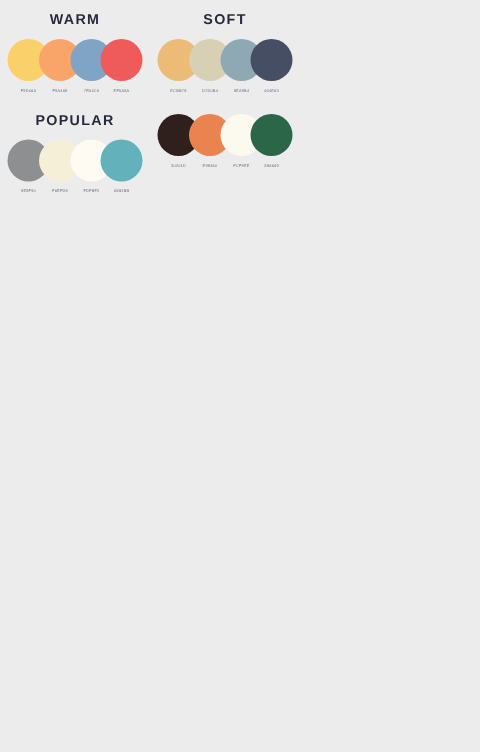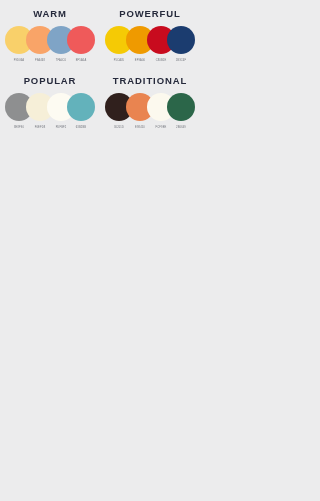--- a/index.html
+++ b/index.html
@@ -81,51 +81,50 @@
         <div class="dot i3" style="background: rgb(239, 90, 90);"></div>
       </div>
       <div class="codes">
         <div class="code c0">F9D06A</div>
         <div class="code c1">F9A468</div>
         <div class="code c2">7FA4C6</div>
         <div class="code c3">EF5A5A</div>
       </div>
     </div>
     <div class="palette">
-      <div class="p-title">POWERFUL</div>
+      <div class="p-title">SOFT</div>
       <div class="swatches">
-        <div class="dot i0" style="background: rgb(245, 202, 5);"></div>
-        <div class="dot i1" style="background: rgb(239, 154, 0);"></div>
-        <div class="dot i2" style="background: rgb(200, 11, 30);"></div>
-        <div class="dot i3" style="background: rgb(27, 60, 111);"></div>
+        <div class="dot i0" style="background: rgb(236, 187, 120);"></div>
+        <div class="dot i1" style="background: rgb(215, 208, 180);"></div>
+        <div class="dot i2" style="background: rgb(142, 169, 180);"></div>
+        <div class="dot i3" style="background: rgb(70, 78, 99);"></div>
       </div>
       <div class="codes">
-        <div class="code c0">F5CA05</div>
-        <div class="code c1">EF9A00</div>
-        <div class="code c2">C80B1E</div>
-        <div class="code c3">1B3C6F</div>
+        <div class="code c0">ECBB78</div>
+        <div class="code c1">D7D0B4</div>
+        <div class="code c2">8EA9B4</div>
+        <div class="code c3">464E63</div>
       </div>
     </div>
     <div class="palette">
       <div class="p-title">POPULAR</div>
       <div class="swatches">
         <div class="dot i0" style="background: rgb(142, 143, 144);"></div>
         <div class="dot i1" style="background: rgb(246, 239, 216);"></div>
         <div class="dot i2" style="background: rgb(253, 251, 242);"></div>
         <div class="dot i3" style="background: rgb(99, 178, 187);"></div>
       </div>
       <div class="codes">
         <div class="code c0">8E8F90</div>
         <div class="code c1">F6EFD8</div>
         <div class="code c2">FDFBF2</div>
         <div class="code c3">63B2BB</div>
       </div>
     </div>
     <div class="palette">
-      <div class="p-title">TRADITIONAL</div>
       <div class="swatches">
         <div class="dot i0" style="background: rgb(48, 32, 29);"></div>
         <div class="dot i1" style="background: rgb(233, 132, 80);"></div>
         <div class="dot i2" style="background: rgb(252, 249, 238);"></div>
         <div class="dot i3" style="background: rgb(43, 102, 73);"></div>
       </div>
       <div class="codes">
         <div class="code c0">30201D</div>
         <div class="code c1">E98450</div>
         <div class="code c2">FCF9EE</div>

